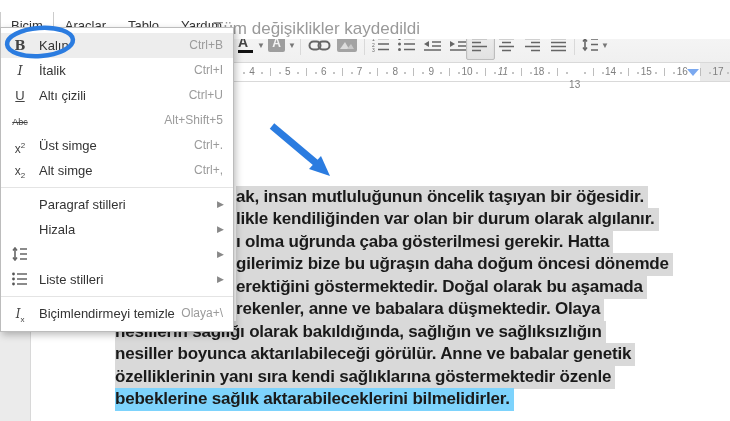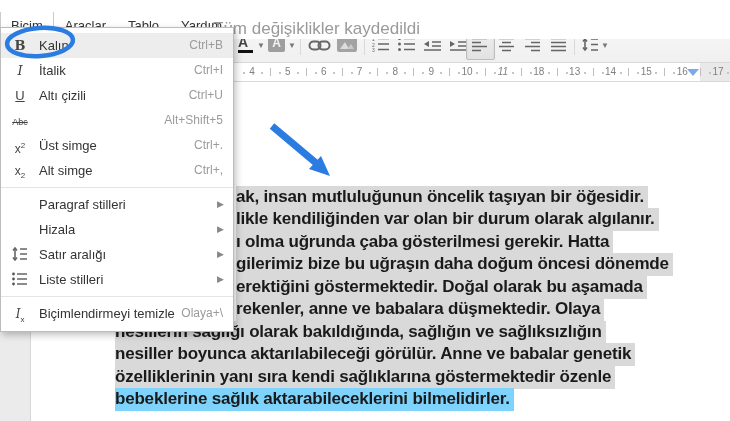--- a/index.html
+++ b/index.html
@@ -182,21 +182,21 @@
       <span class="rdot" style="left: 476.1px;"></span>
       <span class="rpipe" style="left: 485px;"></span>
       <span class="rnum" style="left: 502.95px; font-style: italic;">11</span>
       <span class="rdot" style="left: 493.95px;"></span>
       <span class="rdot" style="left: 511.95px;"></span>
       <span class="rpipe" style="left: 520.85px;"></span>
       <span class="rnum" style="left: 538.8px;">18</span>
       <span class="rdot" style="left: 529.8px;"></span>
       <span class="rdot" style="left: 547.8px;"></span>
       <span class="rpipe" style="left: 556.7px;"></span>
-      <span class="rnum" style="left: 574.65px;">13</span>
+      <span class="rnum" style="left: 574.65px; margin-top: 13px;">13</span>
       <span class="rdot" style="left: 565.65px;"></span>
       <span class="rdot" style="left: 583.65px;"></span>
       <span class="rpipe" style="left: 592.55px;"></span>
       <span class="rnum" style="left: 610.5px;">14</span>
       <span class="rdot" style="left: 601.5px;"></span>
       <span class="rdot" style="left: 619.5px;"></span>
       <span class="rpipe" style="left: 628.4px;"></span>
       <span class="rnum" style="left: 646.35px;">15</span>
       <span class="rdot" style="left: 637.35px;"></span>
       <span class="rdot" style="left: 655.35px;"></span>
@@ -266,21 +266,20 @@
     <div class="menu-row">
       <span class="ml">Hizala</span>
       <span class="subarr">▶</span>
     </div>
     <div class="menu-row">
       <span class="mi"><svg width="16" height="14" style="vertical-align:-2px">
           <path d="M3 1V13" class="s"></path>
           <path d="M1 3.5L3 1L5 3.5M1 10.5L3 13L5 10.5" class="s"></path>
           <path d="M8 2H15M8 7H15M8 12H15" class="s"></path>
         </svg></span>
-      <span class="ml">Satır aralığı</span>
       <span class="subarr">▶</span>
     </div>
     <div class="menu-row">
       <span class="mi"><svg width="16" height="14" style="vertical-align:-2px">
           <circle cx="1.5" cy="2" r="1.4" fill="#555"></circle>
           <circle cx="1.5" cy="7" r="1.4" fill="#555"></circle>
           <circle cx="1.5" cy="12" r="1.4" fill="#555"></circle>
           <path d="M5 2H15M5 7H15M5 12H15" class="s"></path>
         </svg></span>
       <span class="ml">Liste stilleri</span>

